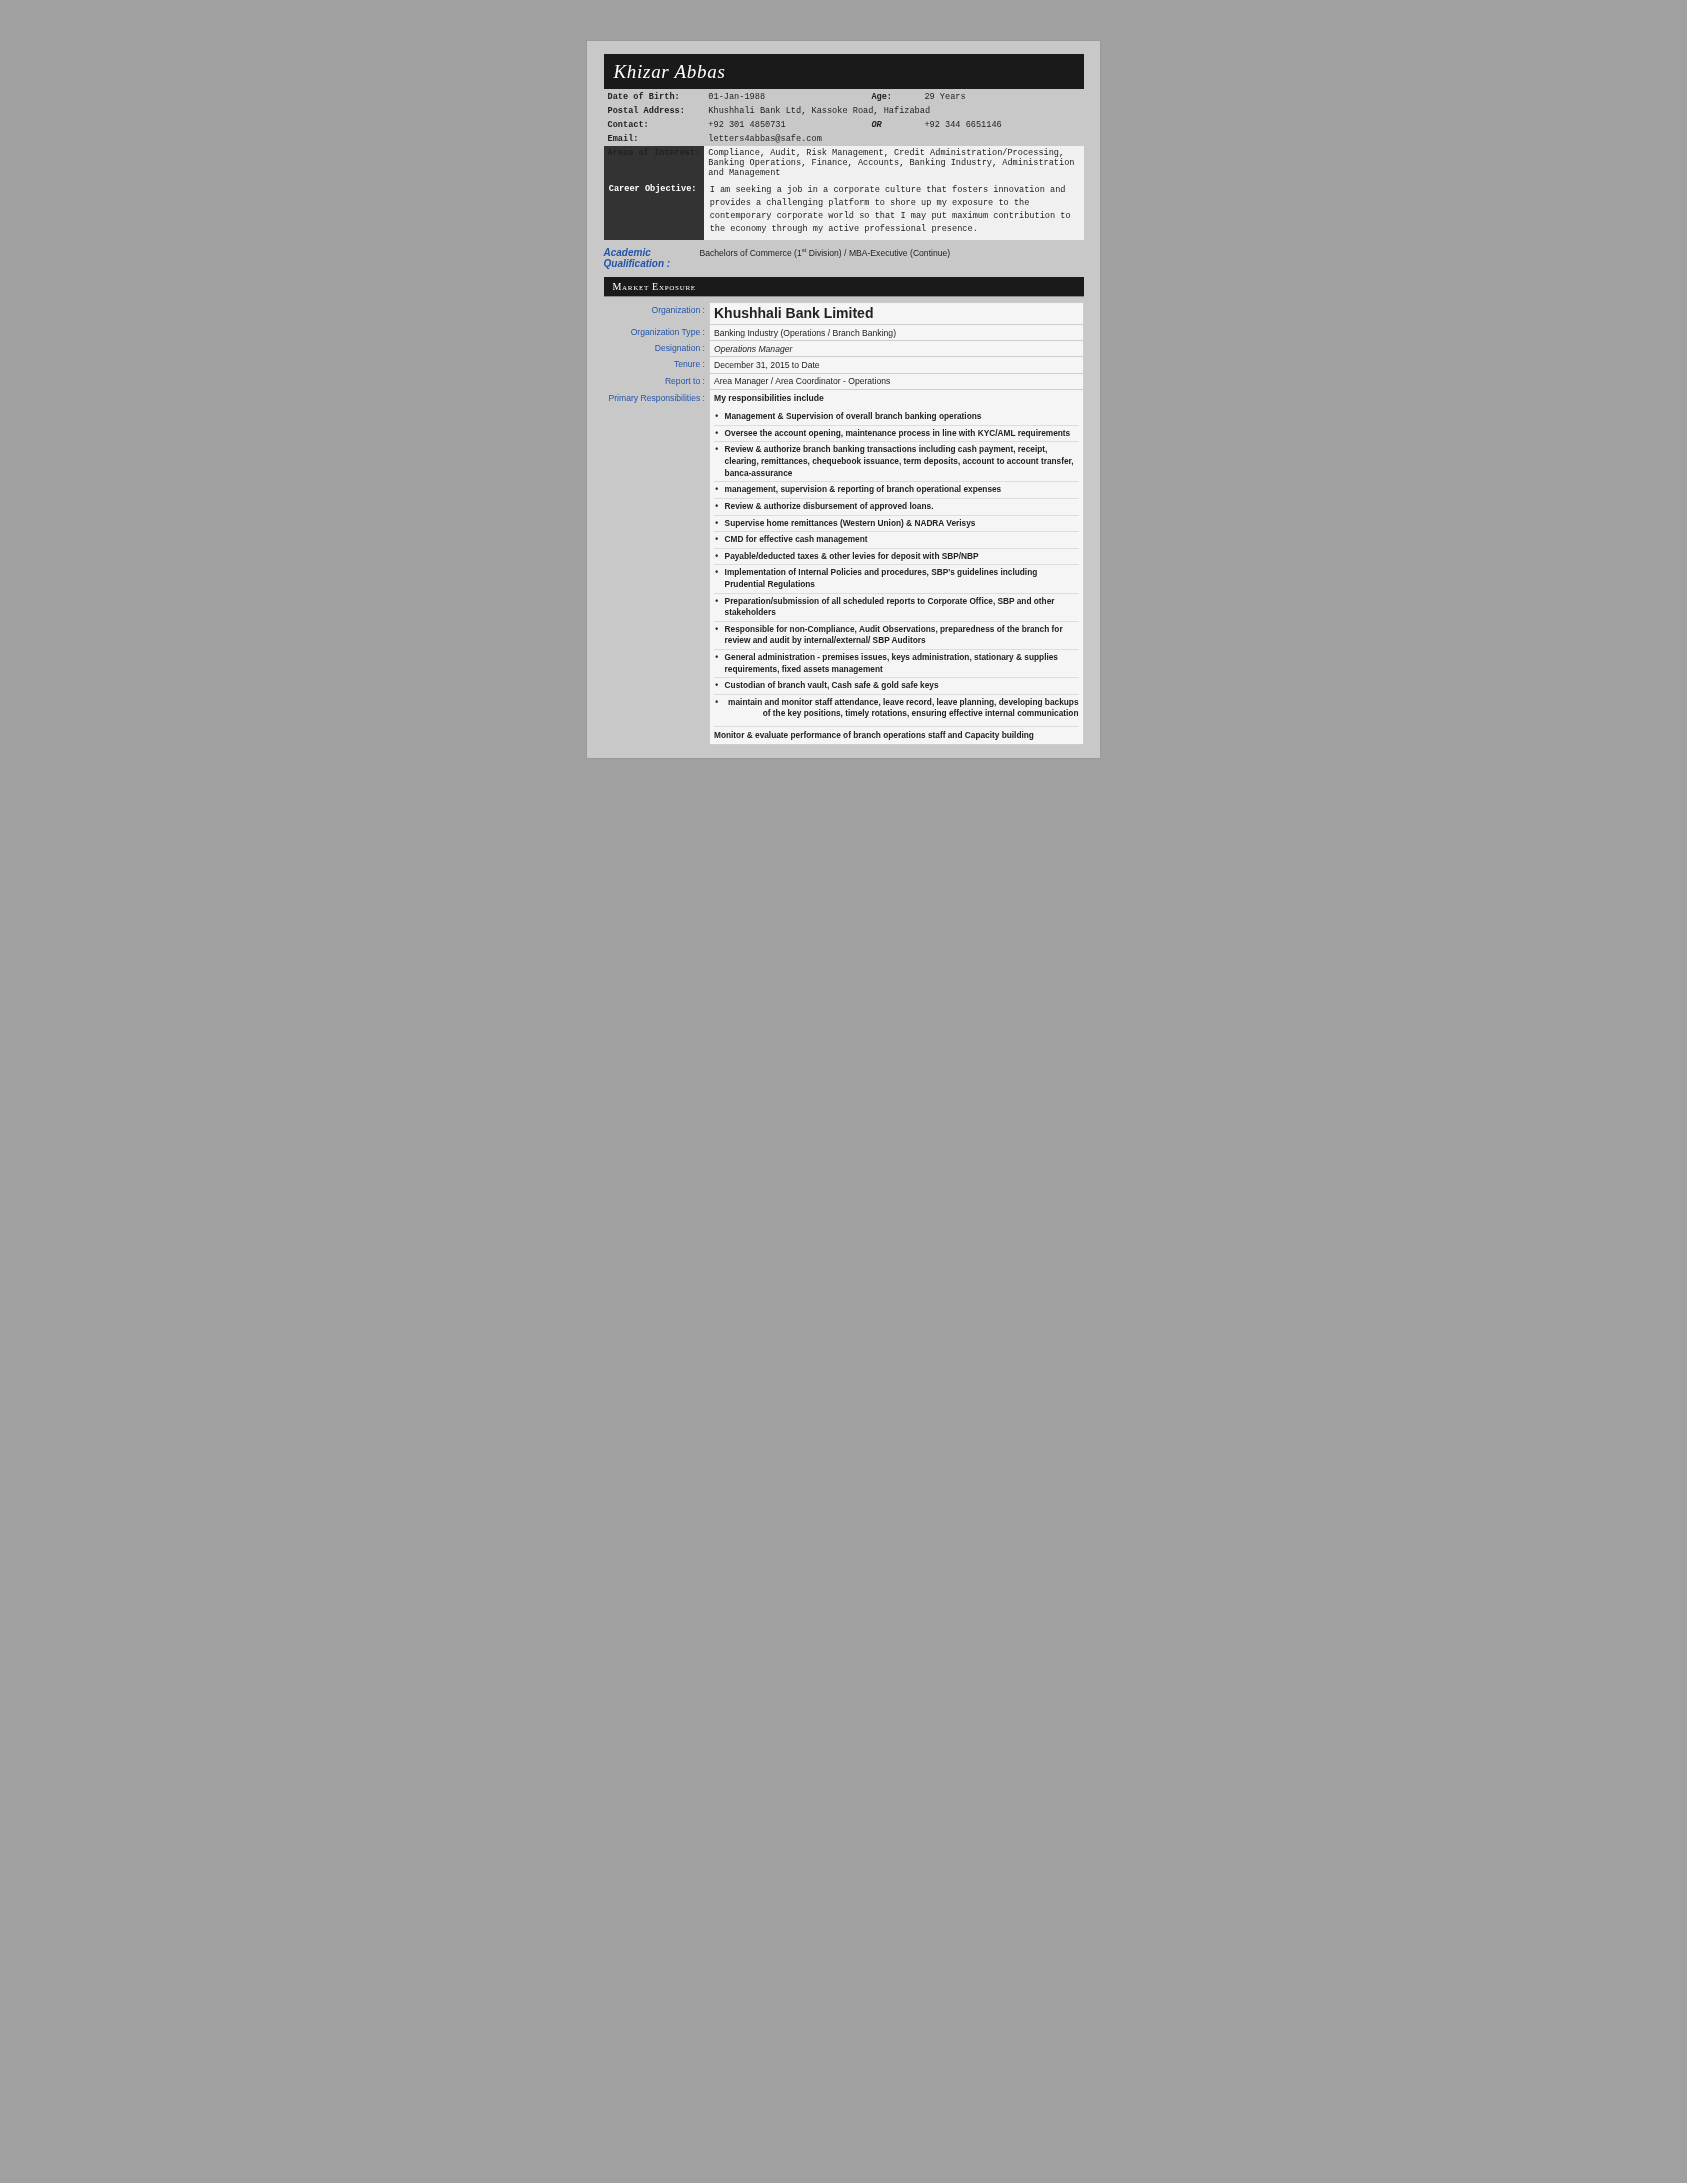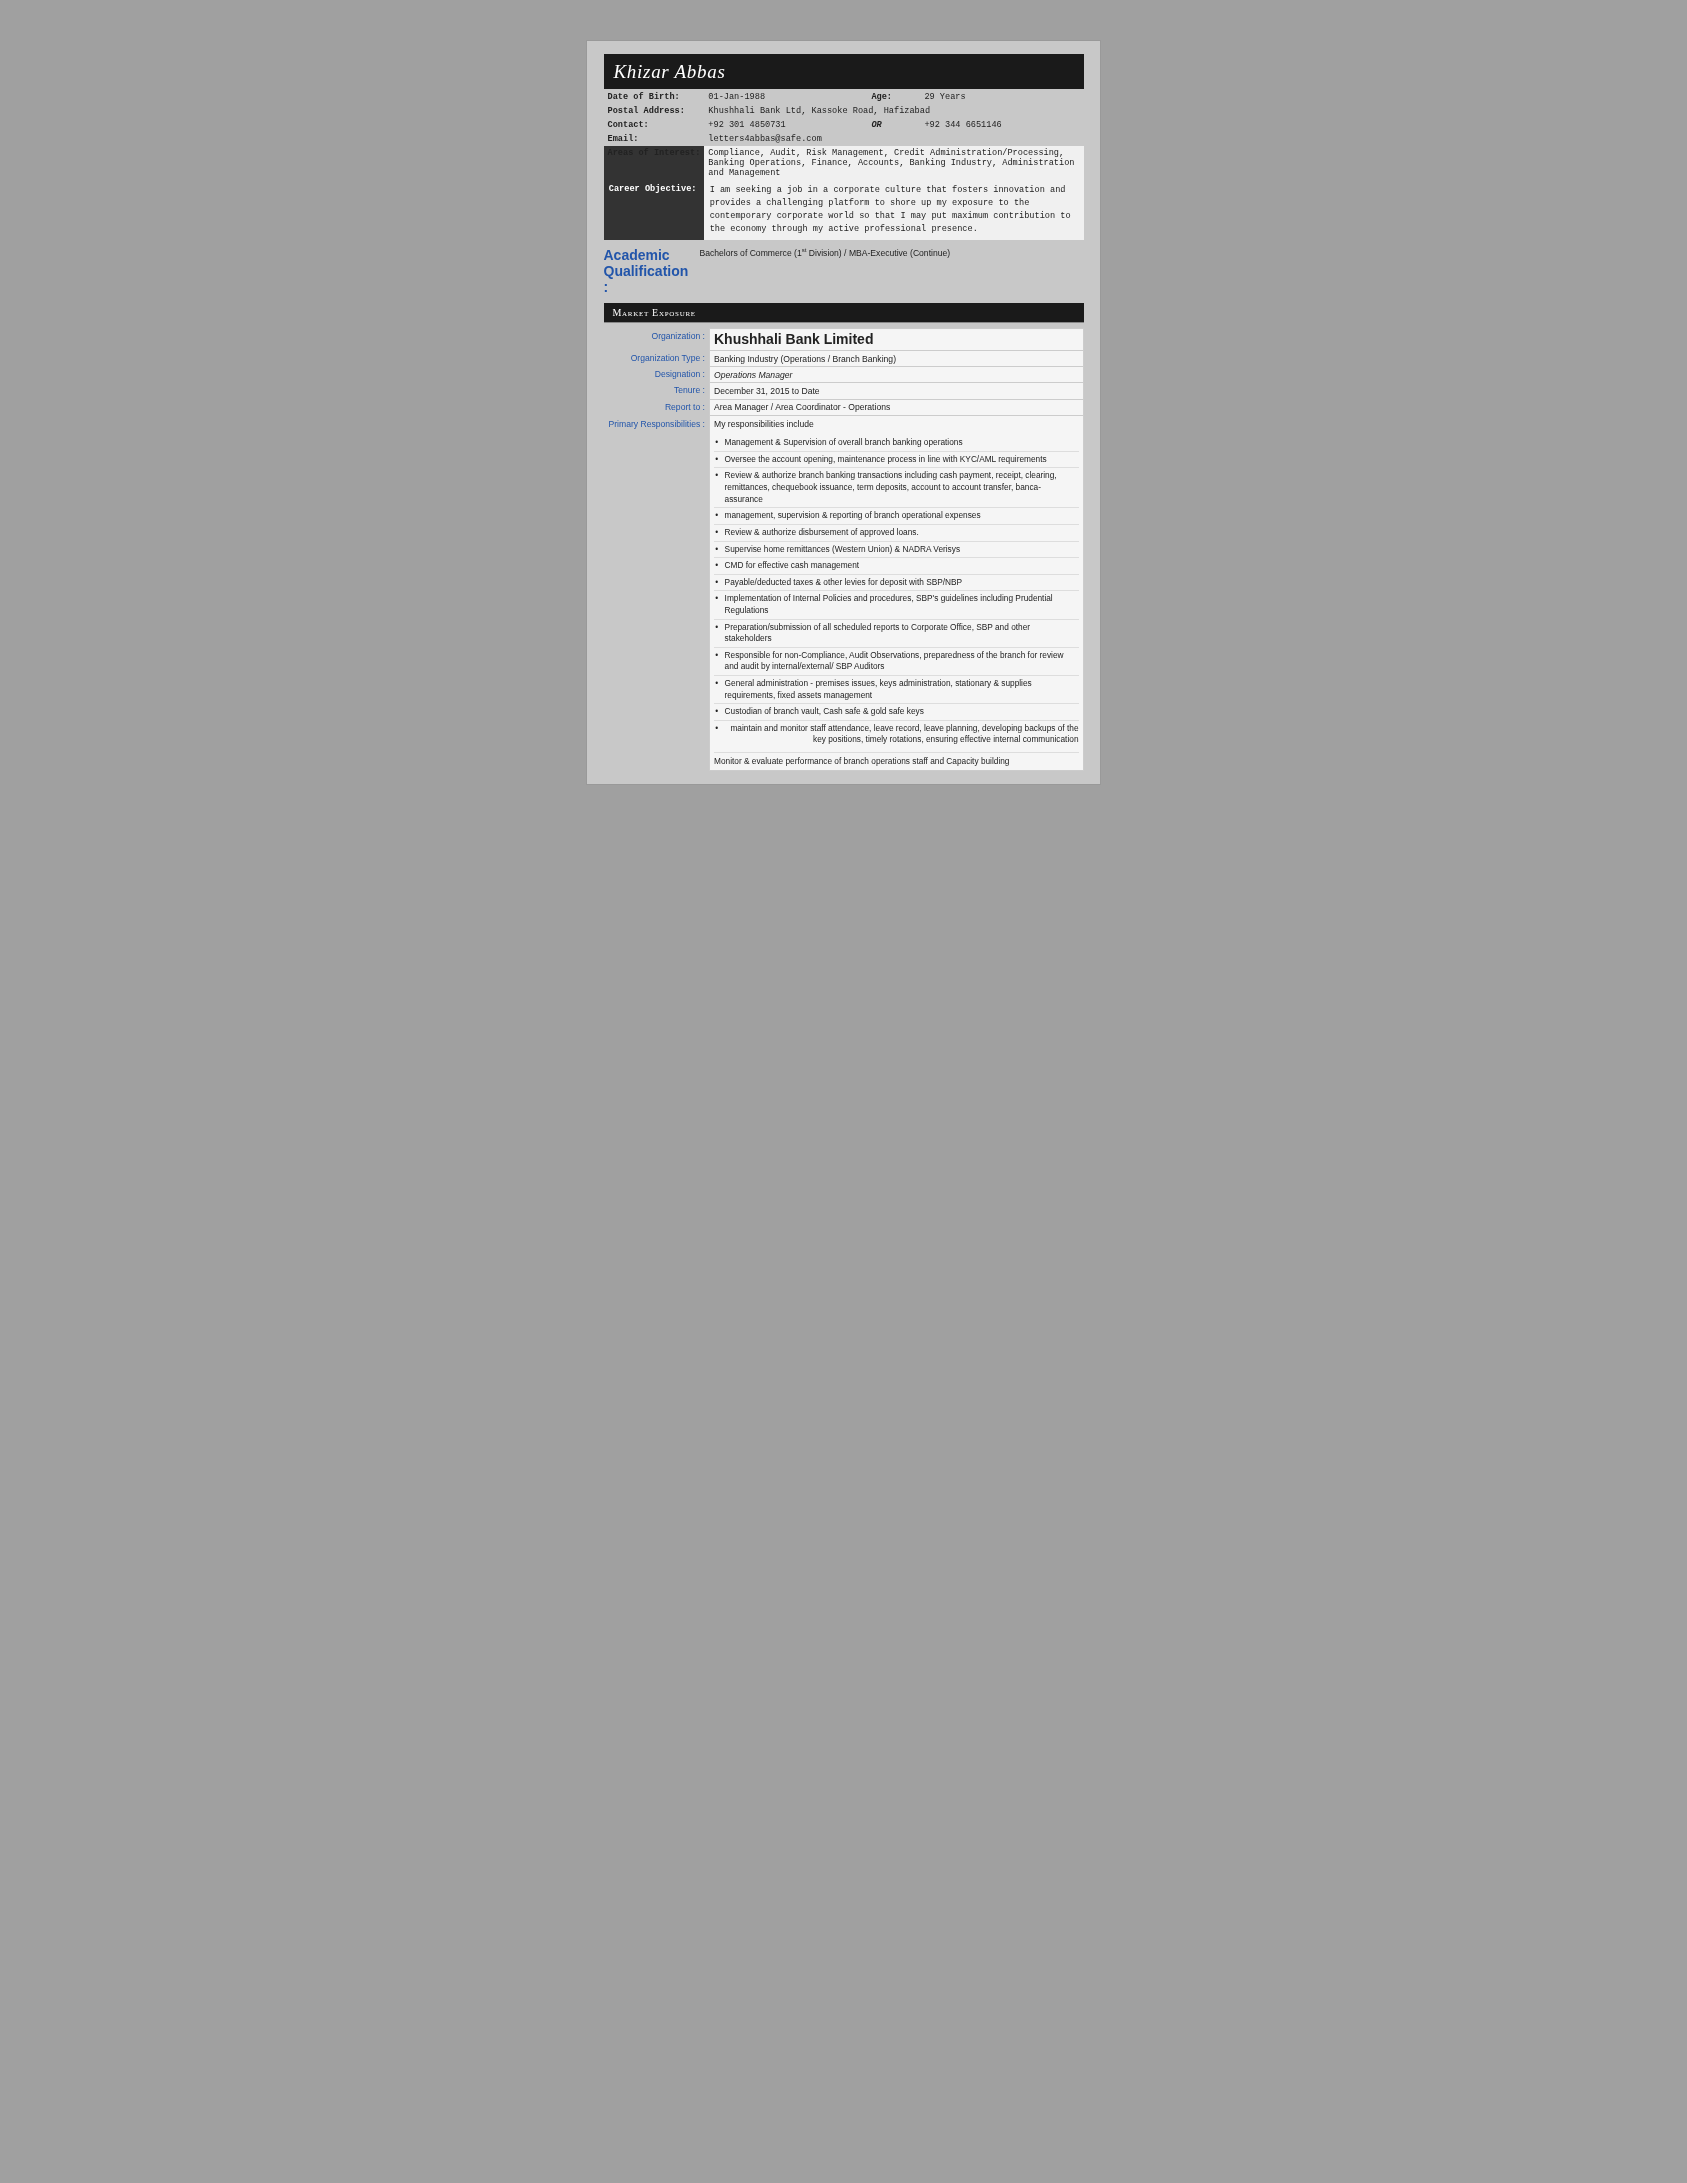--- a/index.html
+++ b/index.html
@@ -96,21 +96,22 @@
     .academic-row {
       display: flex;
       margin-top: 4px;
     }
     .academic-label {
       color: #2255aa;
       font-weight: bold;
       width: 96px;
       flex-shrink: 0;
       padding-right: 5.3px;
-      font-size: 14px;
+      font-size: 10px;
+      font-style: italic;
     }
     .academic-value {
       color: #222;
       font-size: 8.6px;
     }
     sup {
       font-size: 6px;
     }
     
     .section-header {
@@ -162,20 +163,21 @@
       padding-right: 3.3px;
       width: 106px;
       white-space: nowrap;
     }
     .responsibilities-value {
       background-color: #f5f5f5;
       border: 0.7px solid #ccc;
       padding: 4px 6.6px;
       color: #222;
       line-height: 1.5;
+      font-weight: bold;
     }
     .resp-intro {
       margin-bottom: 4px;
     }
     .resp-list {
       list-style: none;
       padding: 0;
     }
     .resp-list li {
       padding: 2px 0;

